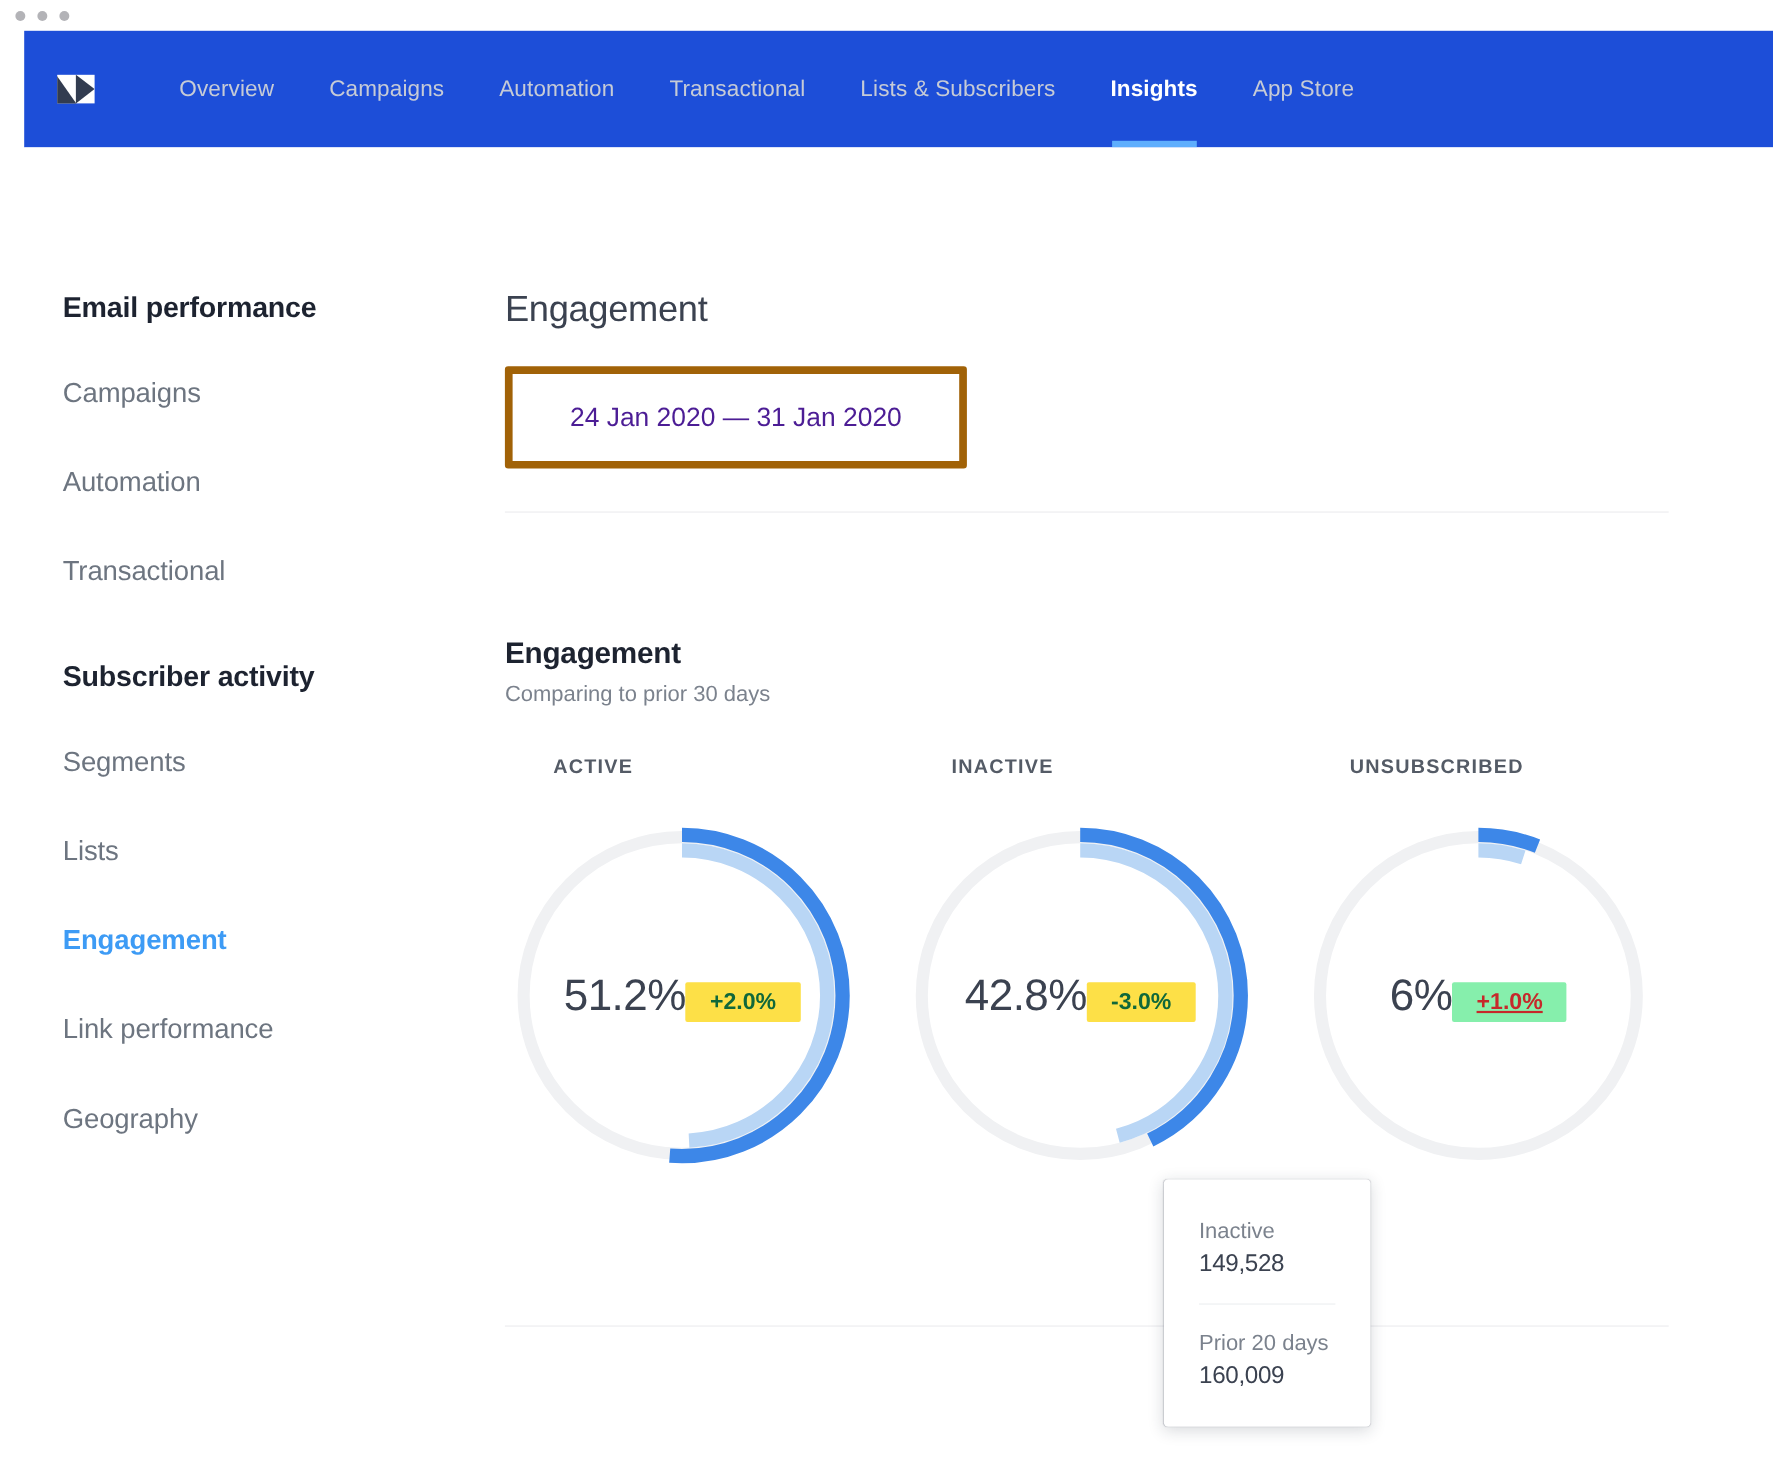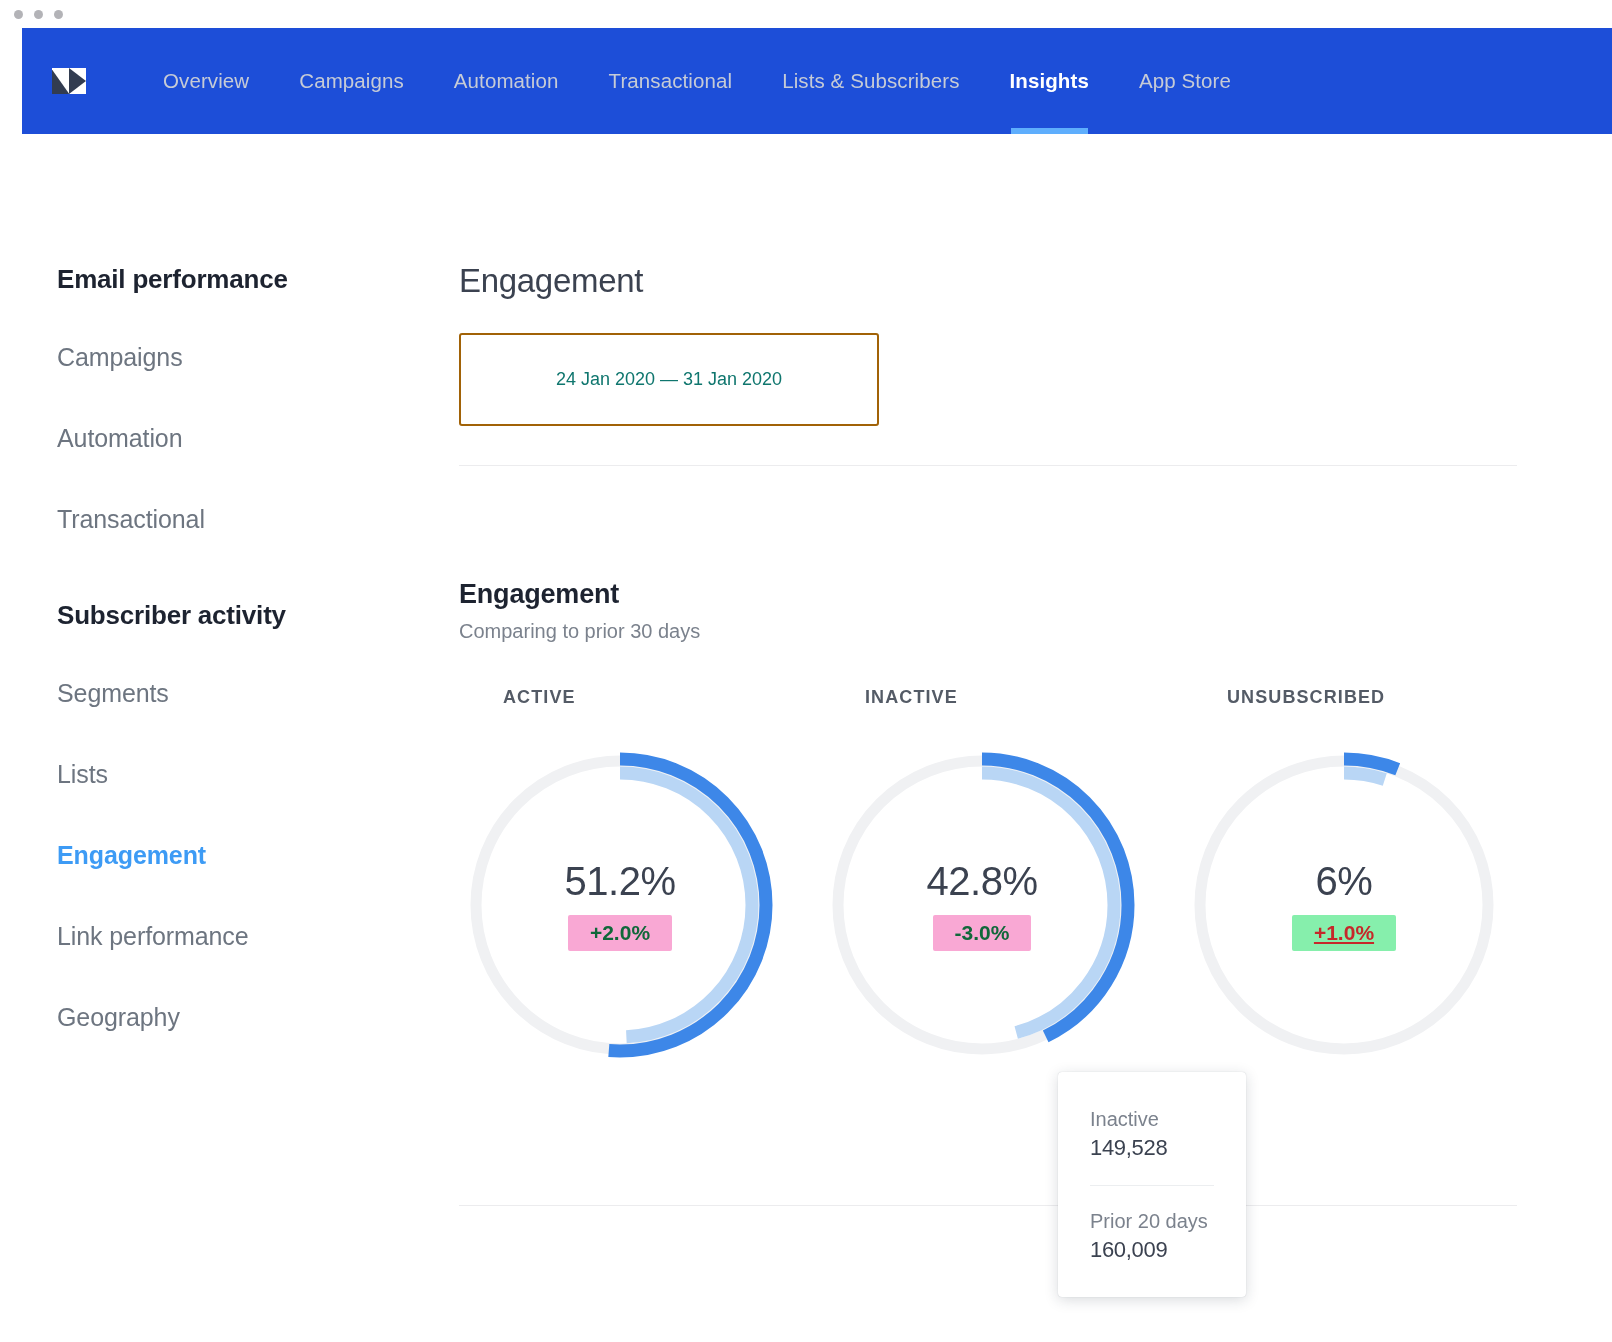--- a/index.html
+++ b/index.html
@@ -132,27 +132,27 @@
   .main-title {
     font-size: 33px;
     color: #3b4250;
     font-weight: 400;
     letter-spacing: -.3px;
   }
   .daterange {
     margin-top: 33px;
     width: 420px;
     height: 93px;
-    border: 2px solid #a16207;
+    border: 7px solid #a16207;
     border-radius: 3px;
     display: flex;
     align-items: center;
     justify-content: center;
-    font-size: 18px;
-    color: #0f766e;
+    font-size: 24px;
+    color: #4c1d95;
     cursor: pointer;
     background: #fff;
   }
   .divider {
     margin-top: 39px;
     height: 1px;
     background: #ececee;
     width: 1058px;
   }
   .section {
@@ -187,38 +187,37 @@
     margin-top: 36px;
     width: 322px; height: 322px;
     position: relative;
   }
   .donut-wrap svg { display: block; }
   .donut-center {
     position: absolute;
     left: 0; top: 0;
     width: 322px; height: 322px;
     display: flex;
-    flex-direction: column;
     align-items: center;
     justify-content: center;
   }
   .donut-value {
     font-size: 40px;
     color: #3b4250;
     font-weight: 400;
     letter-spacing: -.5px;
   }
   .donut-badge {
     margin-top: 11px;
     padding: 6px 22px;
     font-size: 21px;
     font-weight: 700;
     border-radius: 2px;
   }
-  .badge-pos { background: #f9a8d4; color: #10683a; }
+  .badge-pos { background: #fde047; color: #10683a; }
   .badge-neg { background: #86efac; color: #c6282a; text-decoration: underline; }
 
   
   .tooltip {
     position: absolute;
     left: 1036px; top: 938px;
     width: 188px;
     background: #ffffff;
     border-radius: 4px;
     box-shadow: 0 3px 14px rgba(30,40,60,.17), 0 0 1px rgba(30,40,60,.25);

